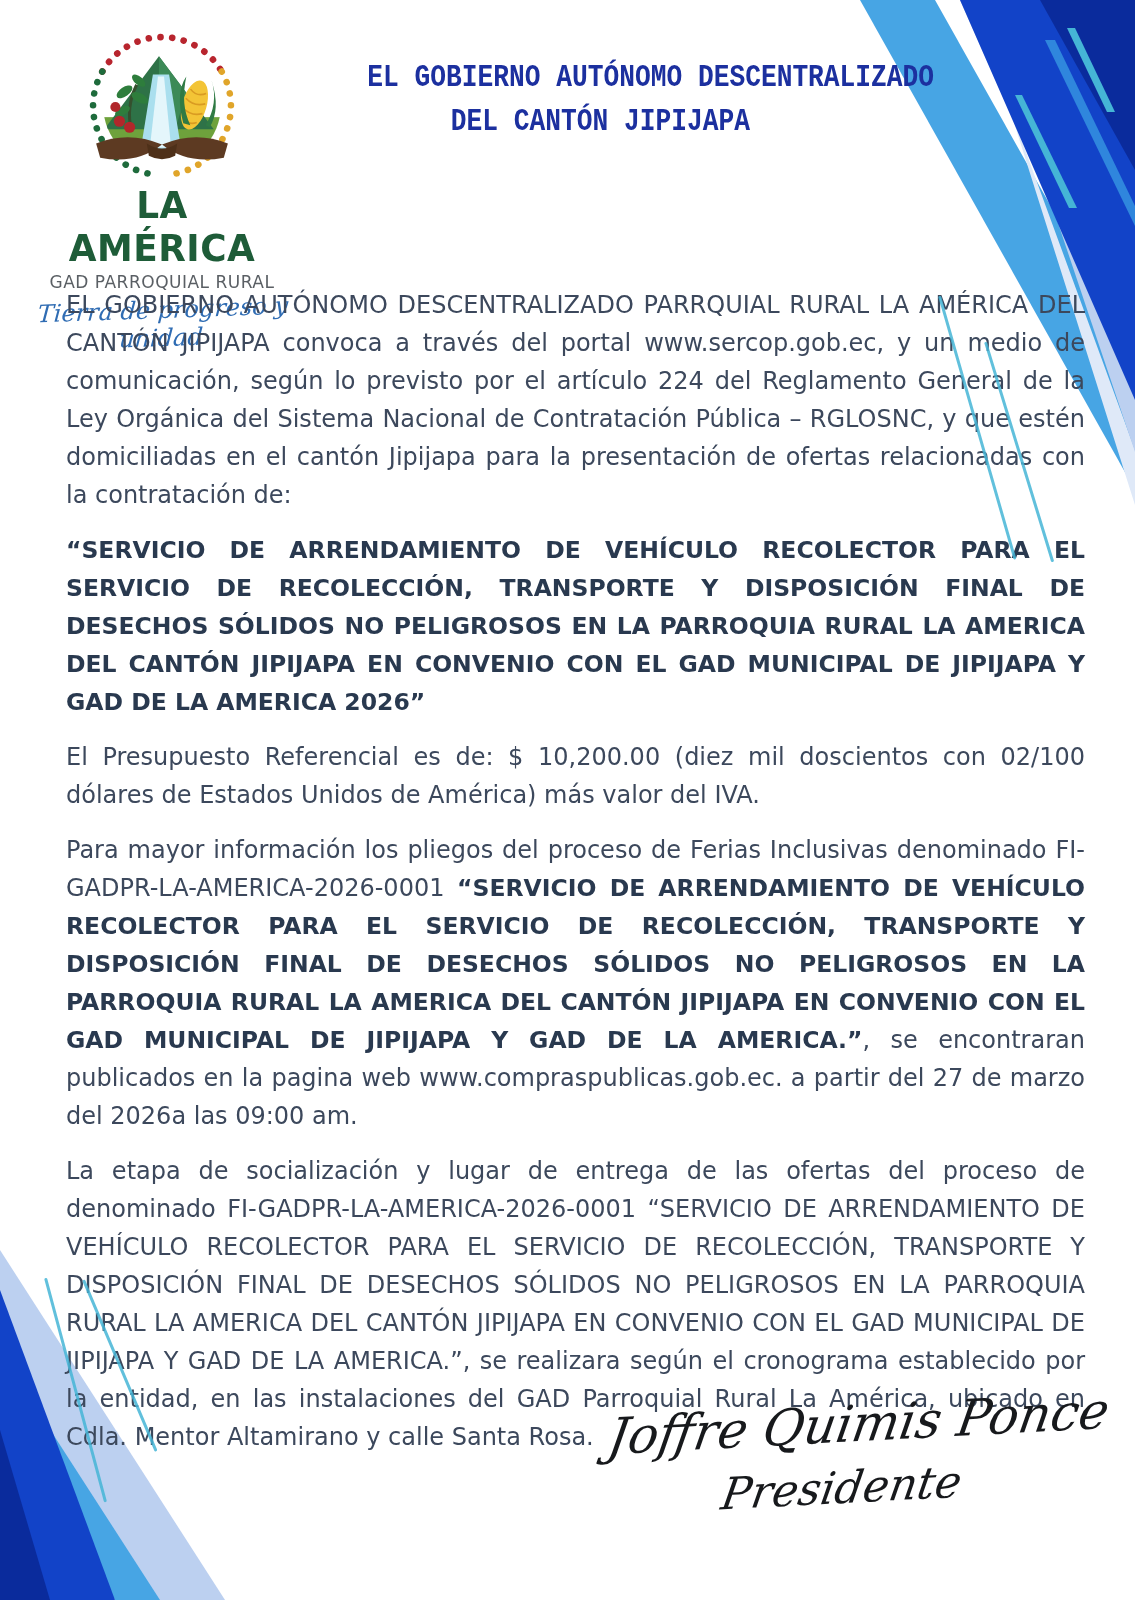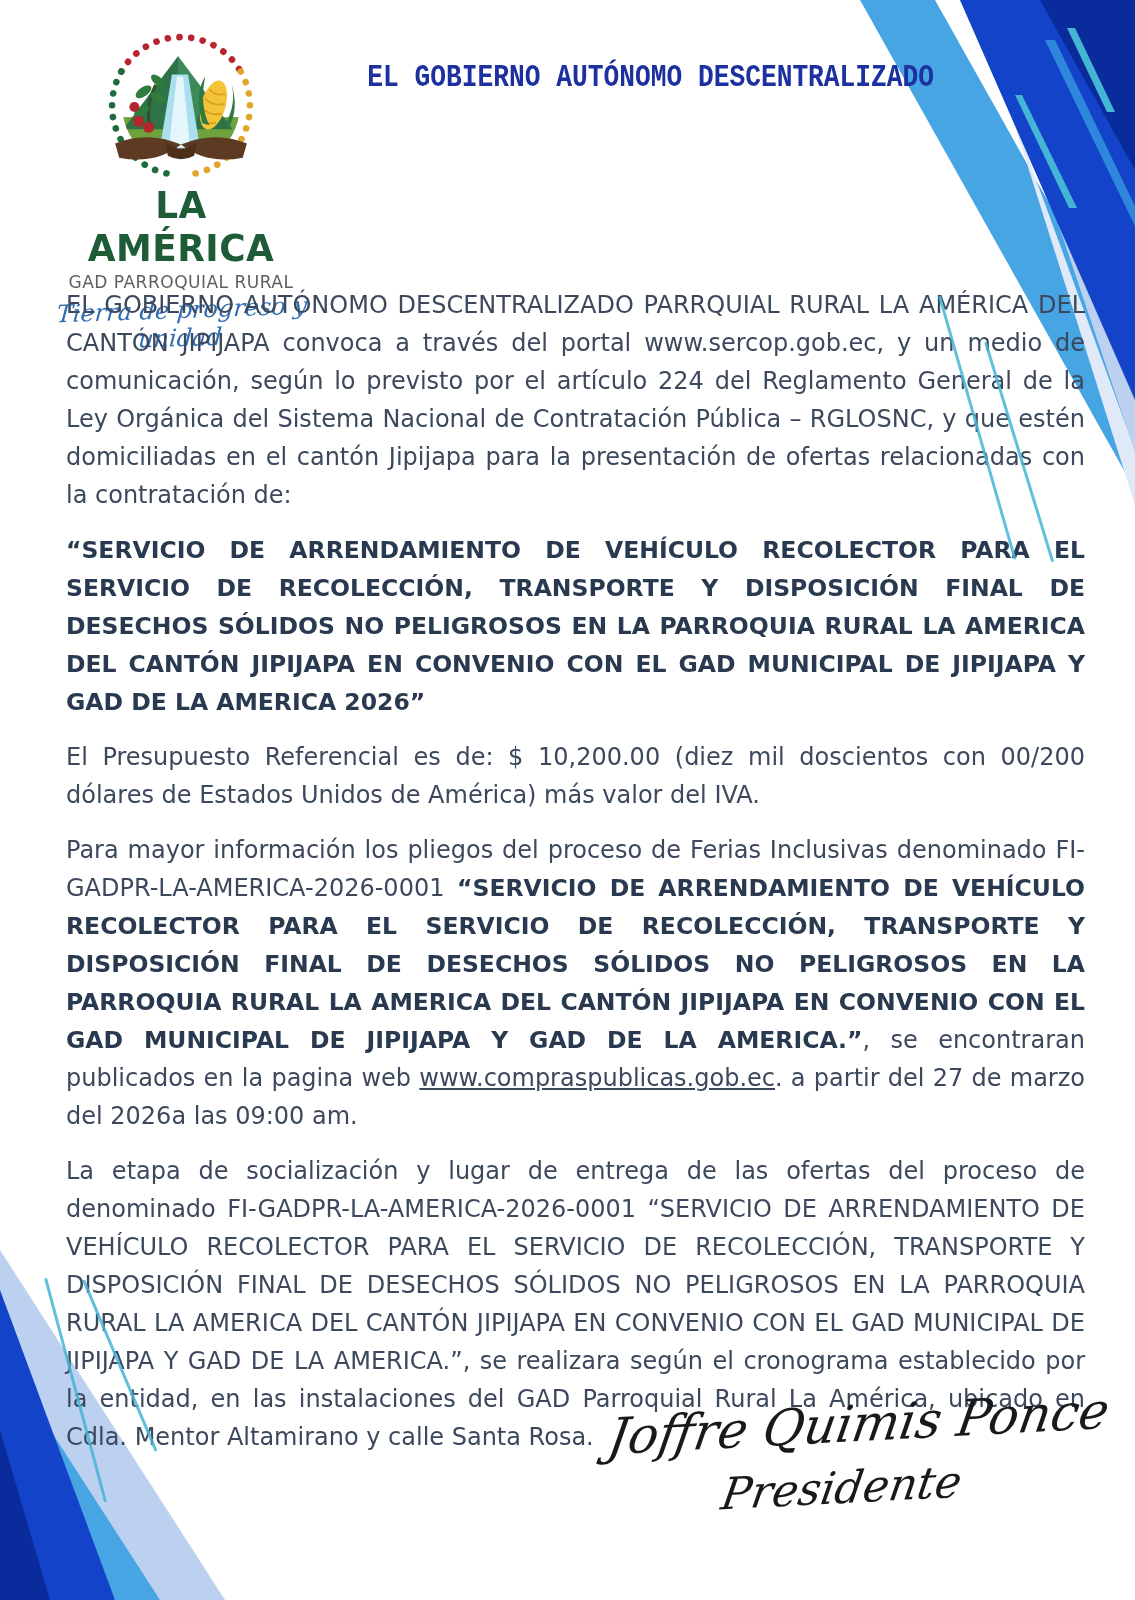--- a/index.html
+++ b/index.html
@@ -21,21 +21,21 @@
   .fill-cyan{fill:var(--cyan-accent,#45b5d6);}
   .cyan-line{
     position:absolute;width:3px;background:var(--cyan-accent,#45b5d6);
     transform-origin:top center;z-index:3;opacity:.85;border-radius:2px;
   }
   .cl-tr1{left:938px;top:296px;height:274px;transform:rotate(-16deg);}
   .cl-tr2{left:984px;top:342px;height:230px;transform:rotate(-17deg);}
   .cl-bl1{left:44px;top:1278px;height:232px;transform:rotate(-15deg);}
   .cl-bl2{left:82px;top:1280px;height:186px;transform:rotate(-23deg);}
   
-  .logo{position:absolute;left:53px;top:30px;width:256px;text-align:center;z-index:2;}
+  .logo{position:absolute;left:34px;top:30px;width:256px;text-align:center;z-index:2;}
   .logo-art{display:block;margin:0 auto;}
   .logo-name{
     font-weight:bold;font-size:37px;letter-spacing:.5px;margin-top:2px;
     color:var(--logo-green,#1e5c38);transform:scaleX(.97);
   }
   .logo-sub{
     font-size:17px;letter-spacing:.5px;margin-top:2px;
     color:var(--logo-gray,#5a5f64);
   }
   .logo-tagline{
@@ -61,21 +61,21 @@
     color:var(--body-text,#3c485c);
   }
   .para{
     margin:0 0 17px 16px;font-size:24px;line-height:38px;text-align:justify;
   }
   .para.bold, .emph{
     font-weight:bold;color:var(--emphasis-text,#29394f);
   }
   .para.bold{font-size:23.5px;}
   .emph{font-size:23.5px;}
-  .link{text-decoration:underline;}
+  .link{}
   
   .signature{
     position:absolute;left:610px;top:1396px;width:460px;text-align:center;z-index:2;
     color:var(--signature-ink,#17191c);
     font-family:"DejaVu Serif","Liberation Serif",serif;font-style:italic;
     transform:rotate(-3deg);
   }
   .sig-name{font-size:50px;transform:skewX(-12deg);white-space:nowrap;}
   .sig-role{font-size:44px;transform:skewX(-12deg);margin-top:8px;}
 </style>
@@ -147,26 +147,27 @@
       <path d="M140 112 Q108 99 75 113 Q100 133 136 126 Z" fill="#5d3a22"></path>
       <path d="M60 112 Q75 122 90 112 L88 124 Q75 131 62 124 Z" fill="#4e3019"></path>
     </svg>
     <div class="logo-name">LA AMÉRICA</div>
     <div class="logo-sub">GAD PARROQUIAL RURAL</div>
     <div class="logo-tagline">Tierra de progreso y unidad</div>
   </div>
 
   <div class="title-block">
     <div class="title-line"><span>EL GOBIERNO AUTÓNOMO DESCENTRALIZADO</span></div>
+    <div class="title-line"><span>DEL CANTÓN JIPIJAPA</span></div>
   </div>
 
   <main class="body-text">
     <p class="para">EL GOBIERNO AUTÓNOMO DESCENTRALIZADO PARRQUIAL RURAL LA AMÉRICA DEL CANTÓN JIPIJAPA convoca a través del portal www.sercop.gob.ec, y un medio de comunicación, según lo previsto por el artículo 224 del Reglamento General de la Ley Orgánica del Sistema Nacional de Contratación Pública – RGLOSNC, y que estén domiciliadas en el cantón Jipijapa para la presentación de ofertas relacionadas con la contratación de:</p>
     <p class="para bold">“SERVICIO DE ARRENDAMIENTO DE VEHÍCULO RECOLECTOR PARA EL SERVICIO DE RECOLECCIÓN, TRANSPORTE Y DISPOSICIÓN FINAL DE DESECHOS SÓLIDOS NO PELIGROSOS EN LA PARROQUIA RURAL LA AMERICA DEL CANTÓN JIPIJAPA EN CONVENIO CON EL GAD MUNICIPAL DE JIPIJAPA Y GAD DE LA AMERICA 2026”</p>
-    <p class="para">El Presupuesto Referencial es de: $ 10,200.00 (diez mil doscientos con 00/200 dólares de Estados Unidos de América) más valor del IVA.</p>
+    <p class="para">El Presupuesto Referencial es de: $ 10,200.00 (diez mil doscientos con 02/100 dólares de Estados Unidos de América) más valor del IVA.</p>
     <p class="para"><span>Para mayor información los pliegos del proceso de Ferias Inclusivas denominado FI-GADPR-LA-AMERICA-2026-0001 </span><span class="emph">“SERVICIO DE ARRENDAMIENTO DE VEHÍCULO RECOLECTOR PARA EL SERVICIO DE RECOLECCIÓN, TRANSPORTE Y DISPOSICIÓN FINAL DE DESECHOS SÓLIDOS NO PELIGROSOS EN LA PARROQUIA RURAL LA AMERICA DEL CANTÓN JIPIJAPA EN CONVENIO CON EL GAD MUNICIPAL DE JIPIJAPA Y GAD DE LA AMERICA.”</span><span>, se encontraran publicados en la pagina web </span><span class="link">www.compraspublicas.gob.ec</span><span>. a partir del 27 de marzo del 2026a las 09:00 am.</span></p>
     <p class="para"><span>La etapa de socialización y lugar de entrega de las ofertas del proceso de denominado FI-GADPR-LA-AMERICA-2026-0001 </span><span>“SERVICIO DE ARRENDAMIENTO DE VEHÍCULO RECOLECTOR PARA EL SERVICIO DE RECOLECCIÓN, TRANSPORTE Y DISPOSICIÓN FINAL DE DESECHOS SÓLIDOS NO PELIGROSOS EN LA PARROQUIA RURAL LA AMERICA DEL CANTÓN JIPIJAPA EN CONVENIO CON EL GAD MUNICIPAL DE JIPIJAPA Y GAD DE LA AMERICA.”</span><span>, se realizara según el cronograma establecido por la entidad, en las instalaciones del GAD Parroquial Rural La América, ubicado en Cdla. Mentor Altamirano y calle Santa Rosa.</span></p>
   </main>
 
   <div class="signature">
     <div class="sig-name">Joffre Quimis Ponce</div>
     <div class="sig-role">Presidente</div>
   </div>
 
 </div>

